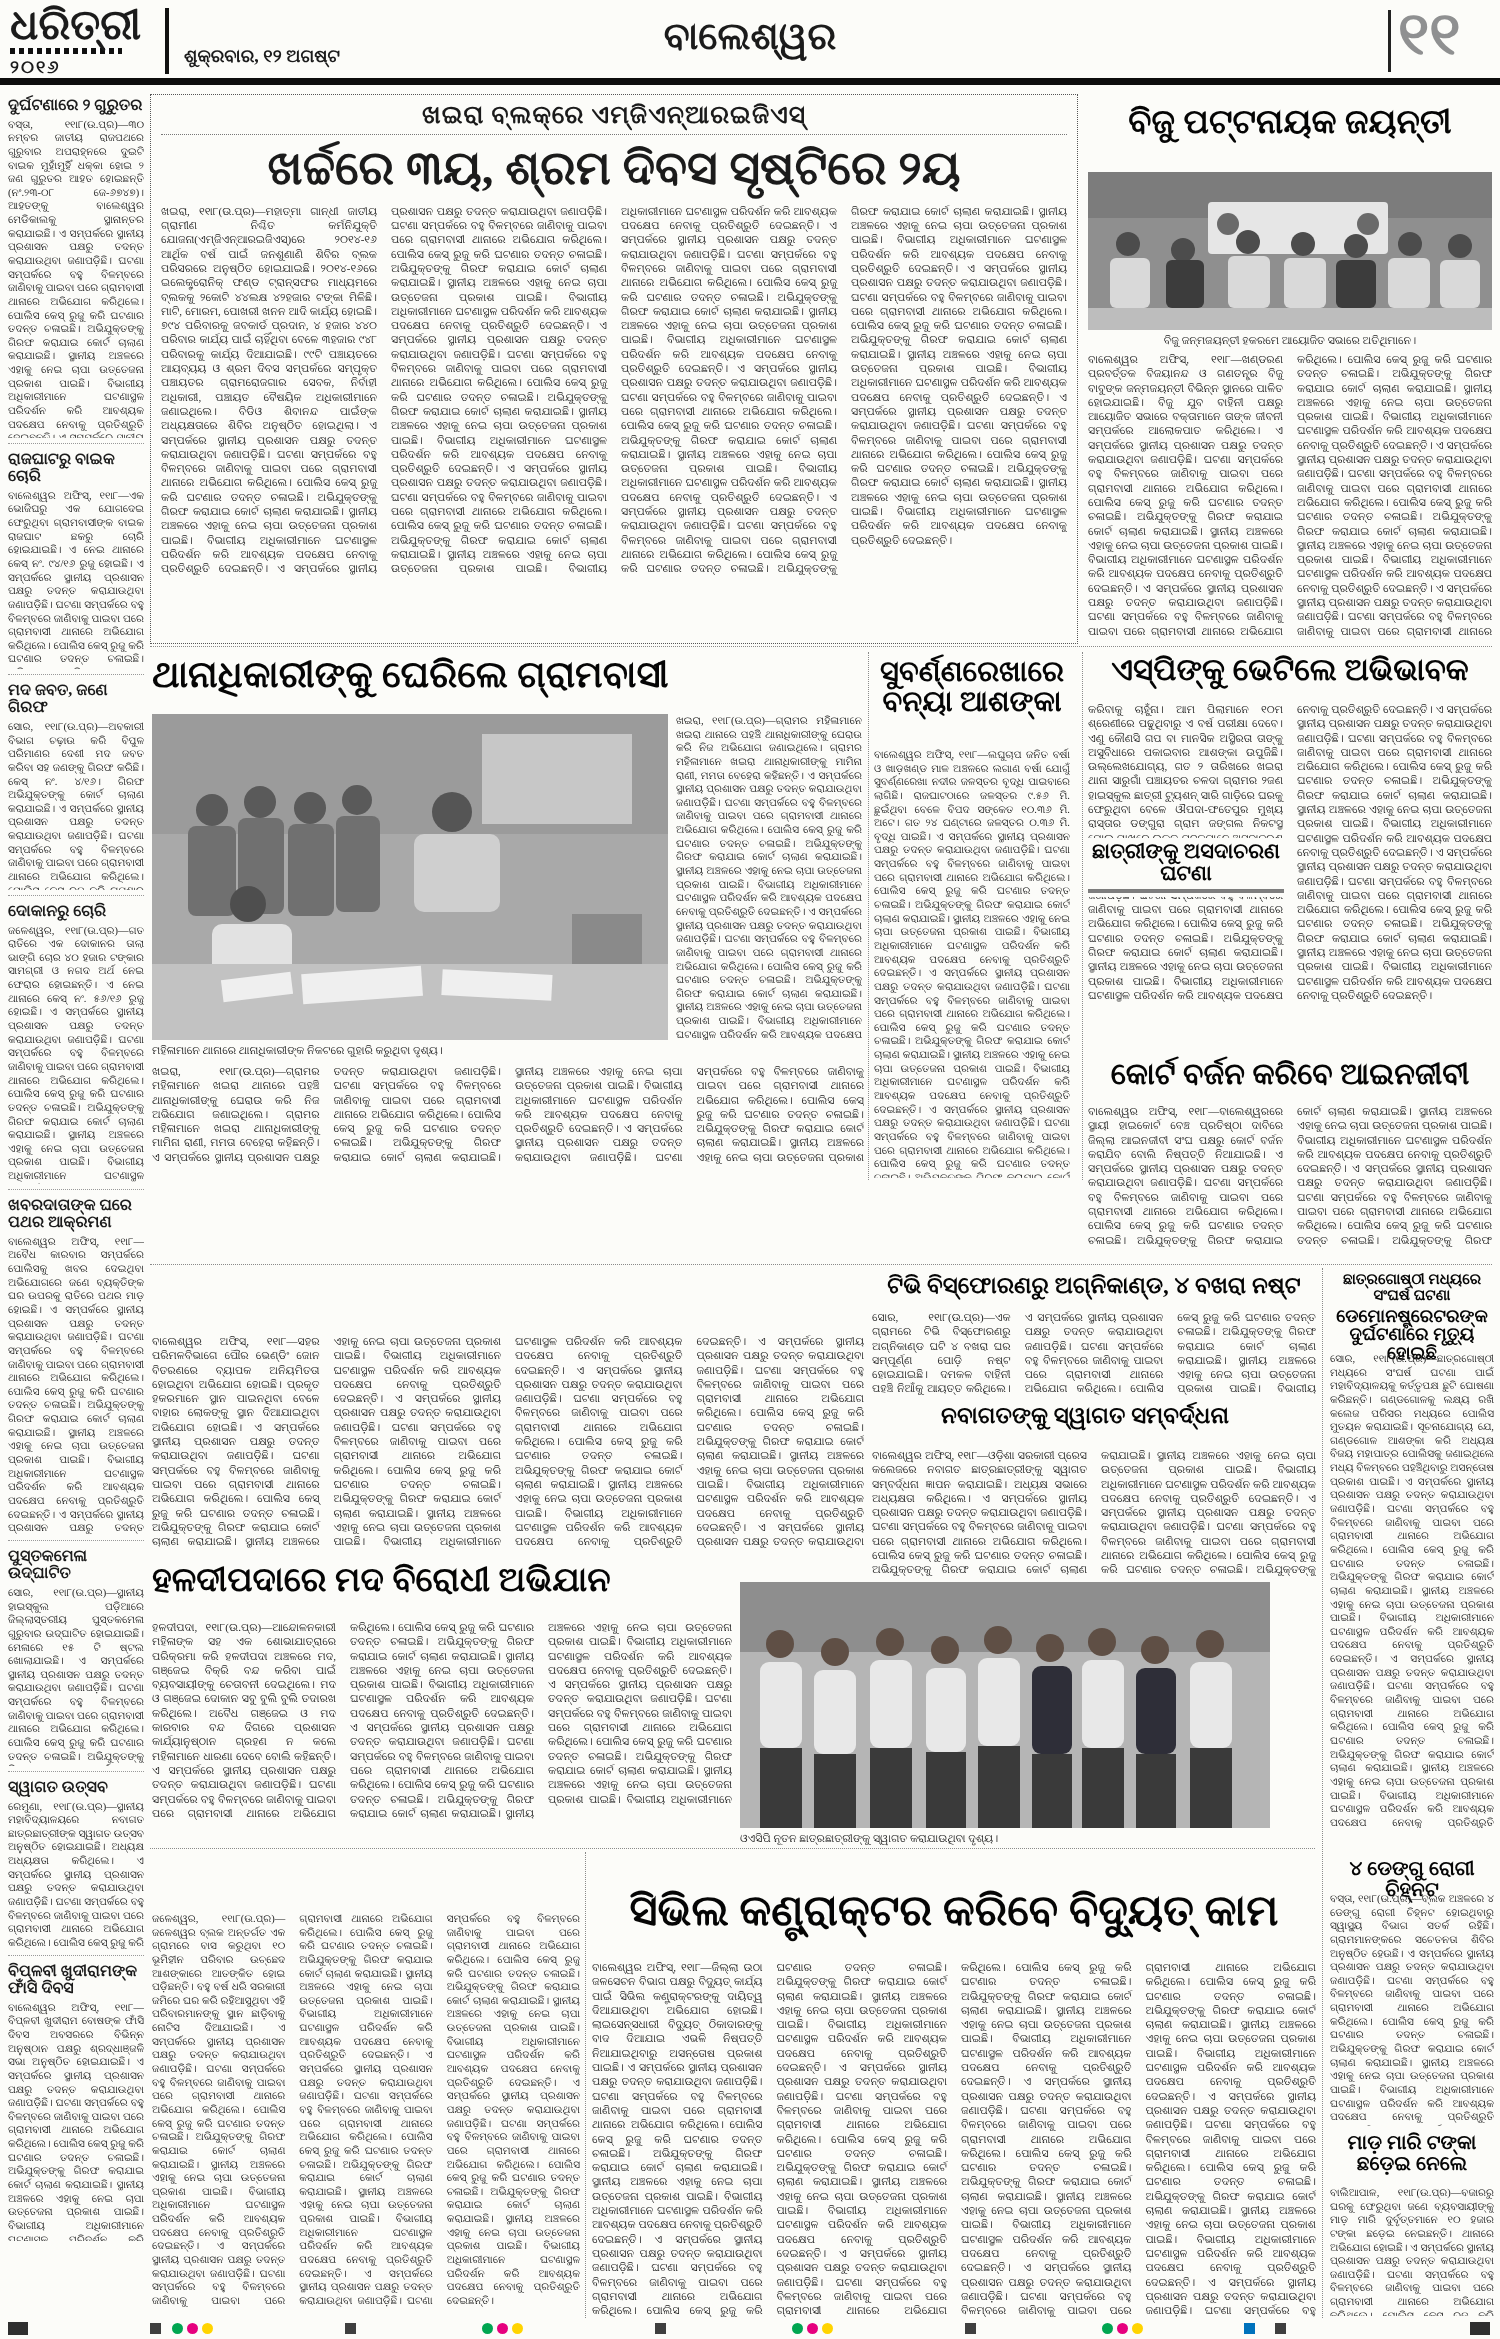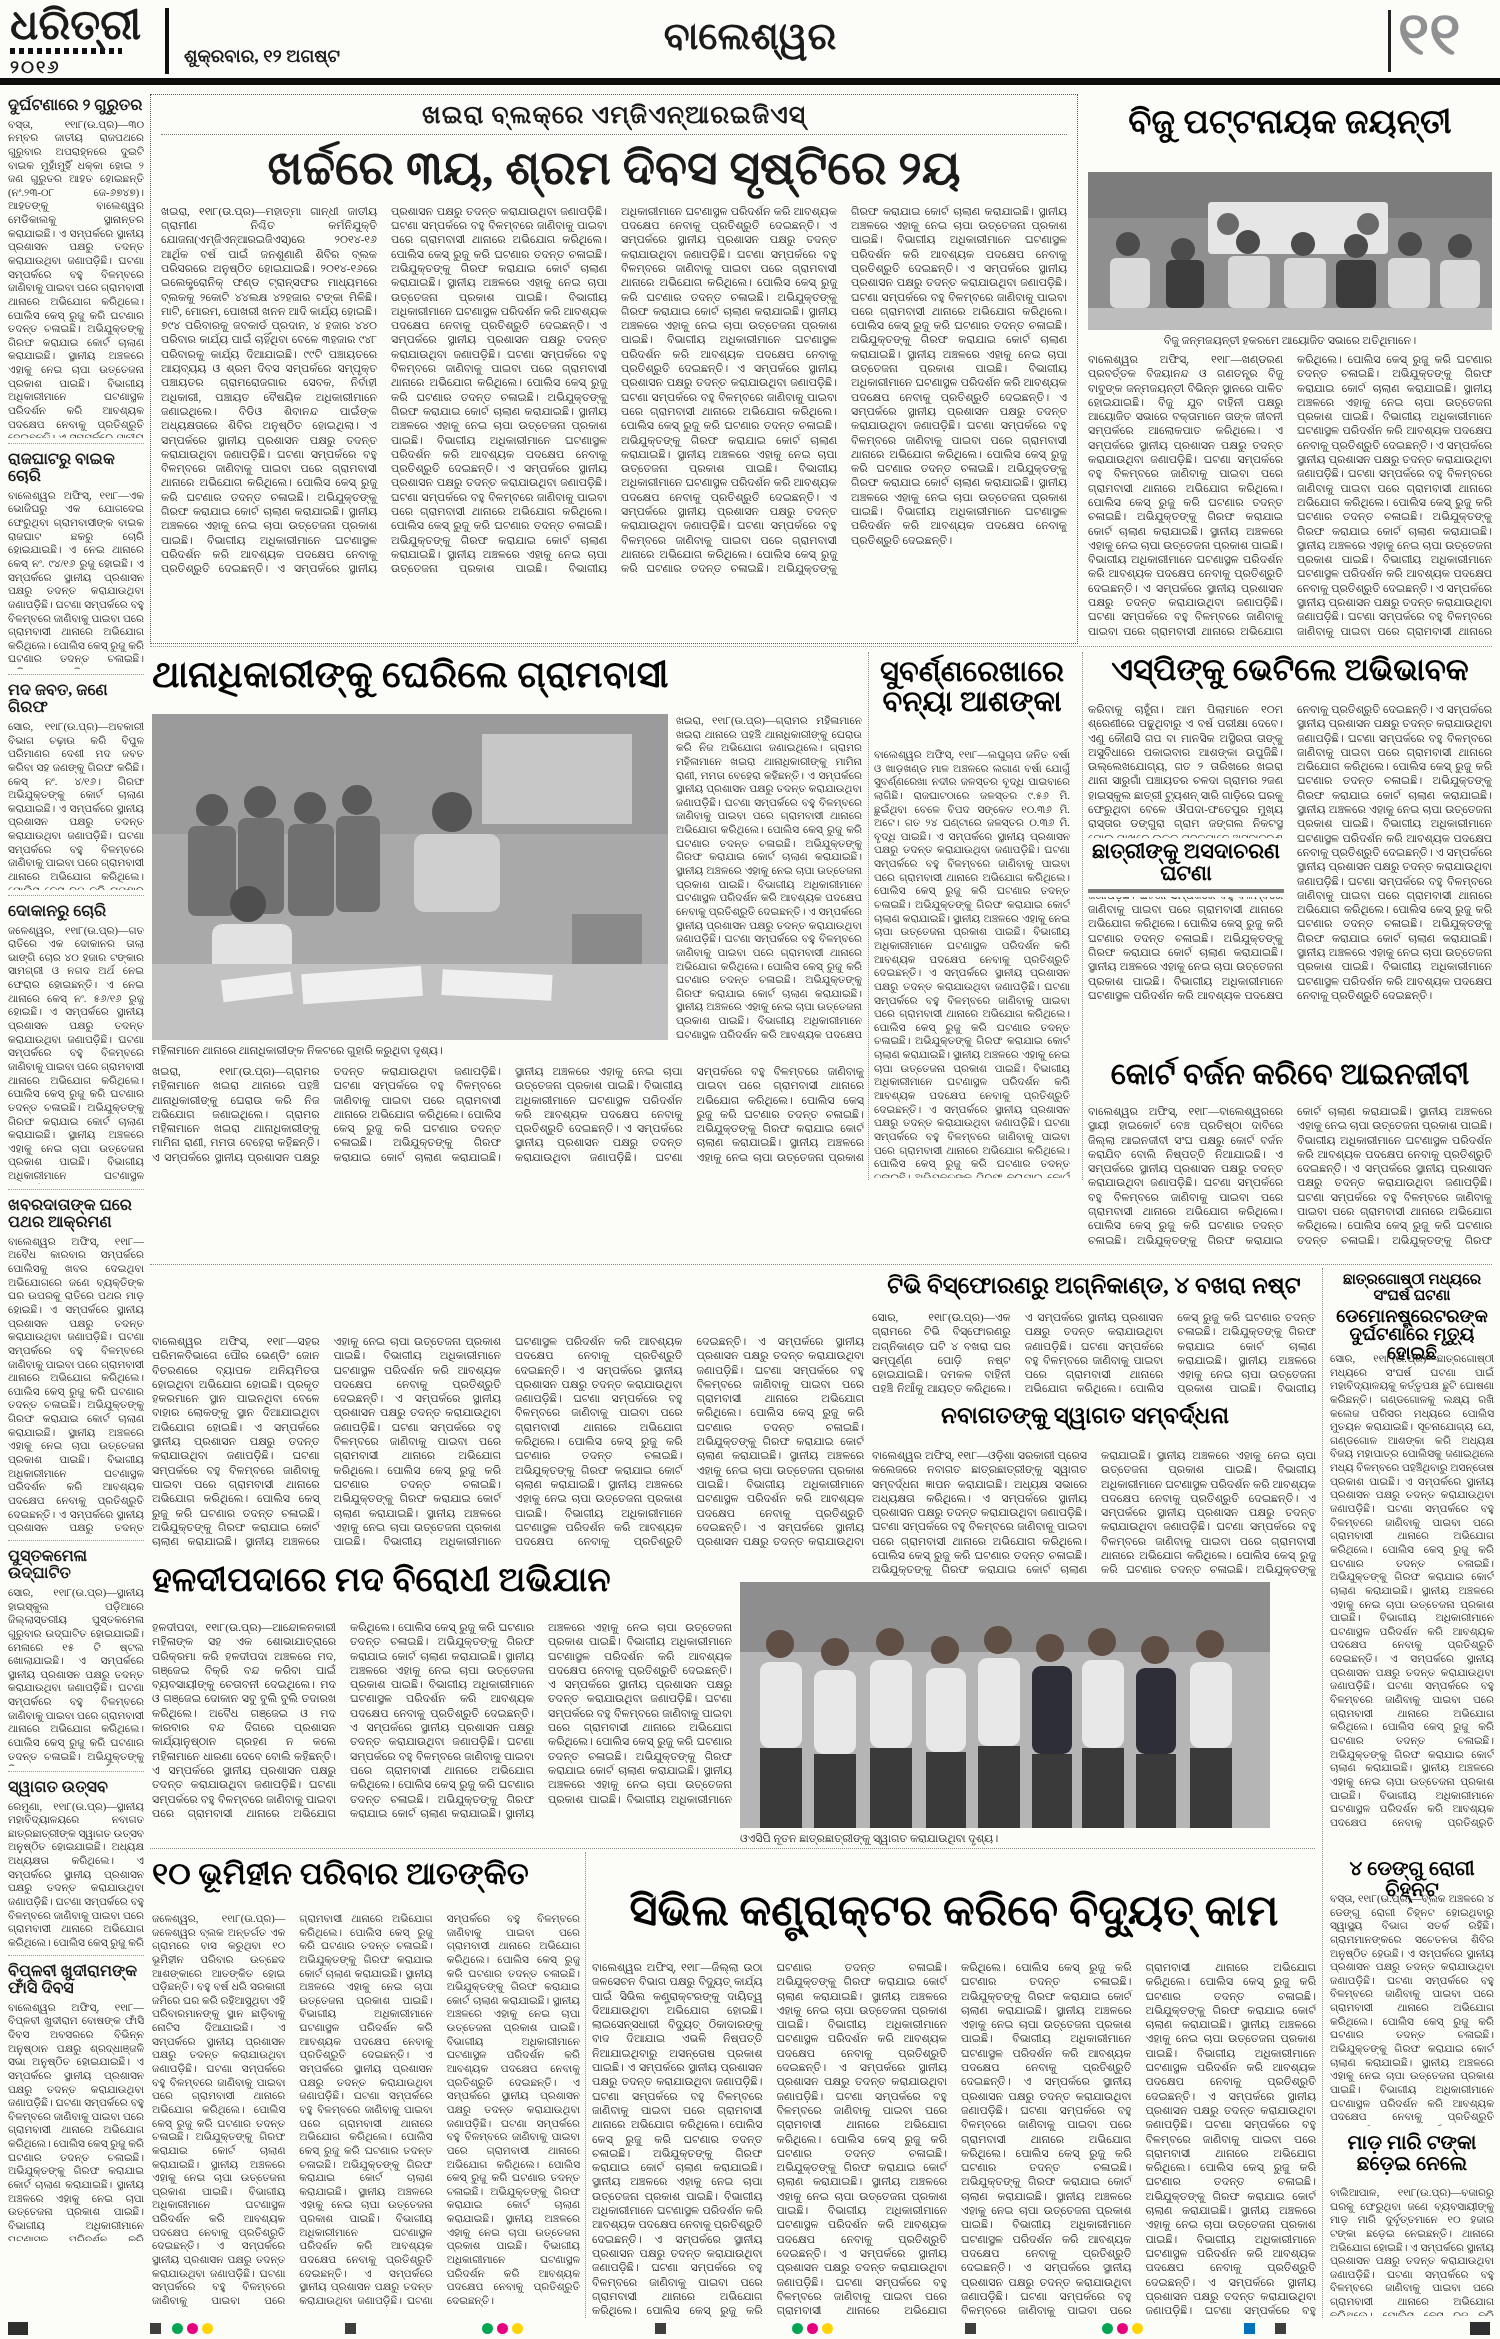--- a/index.html
+++ b/index.html
@@ -256,21 +256,20 @@
           <rect x="396" y="172" width="40" height="74"></rect>
           <rect x="450" y="166" width="42" height="80"></rect>
       </g>
     </svg>
   </div>
   <div class="caption" style="position:absolute;left:740px;top:1832px;width:530px" data-name="students-photo-caption">ଓଏସିପି ନୂତନ ଛାତ୍ରଛାତ୍ରୀଙ୍କୁ ସ୍ୱାଗତ କରାଯାଉଥିବା ଦୃଶ୍ୟ।</div>
 
   <div class="hdot" style="left:150px;top:1848px;width:1165px" data-name="section-rule"></div>
   <div class="vdot" style="left:585px;top:1852px;height:466px" data-name="column-rule"></div>
 
-  <div class="hl" style="position:absolute;left:152px;top:1858px;width:436px;font-size:31px" data-name="bhumihin-headline">୧୦ ଭୂମିହୀନ ପରିବାର ଆତଙ୍କିତ</div>
   <div class="body cols3" style="position:absolute;left:152px;top:1912px;width:428px;height:406px;font-size:10.5px" data-name="bhumihin-body">ଜଳେଶ୍ୱର, ୧୧ା୮(ଉ.ପ୍ର)—ଜଳେଶ୍ୱର ବ୍ଲକ ଅନ୍ତର୍ଗତ ଏକ ଗ୍ରାମରେ ବାସ କରୁଥିବା ୧୦ ଭୂମିହୀନ ପରିବାର ଉଚ୍ଛେଦ ଆଶଙ୍କାରେ ଆତଙ୍କିତ ହୋଇ ପଡ଼ିଛନ୍ତି। ବହୁ ବର୍ଷ ଧରି ସରକାରୀ ଜମିରେ ଘର କରି ରହିଆସୁଥିବା ଏହି ପରିବାରମାନଙ୍କୁ ସ୍ଥାନ ଛାଡ଼ିବାକୁ ନୋଟିସ ଦିଆଯାଇଛି। ଏ ସମ୍ପର୍କରେ ସ୍ଥାନୀୟ ପ୍ରଶାସନ ପକ୍ଷରୁ ତଦନ୍ତ କରାଯାଉଥିବା ଜଣାପଡ଼ିଛି। ଘଟଣା ସମ୍ପର୍କରେ ବହୁ ବିଳମ୍ବରେ ଜାଣିବାକୁ ପାଇବା ପରେ ଗ୍ରାମବାସୀ ଥାନାରେ ଅଭିଯୋଗ କରିଥିଲେ। ପୋଲିସ କେସ୍ ରୁଜୁ କରି ଘଟଣାର ତଦନ୍ତ ଚଳାଇଛି। ଅଭିଯୁକ୍ତଙ୍କୁ ଗିରଫ କରାଯାଇ କୋର୍ଟ ଚାଲାଣ କରାଯାଇଛି। ସ୍ଥାନୀୟ ଅଞ୍ଚଳରେ ଏହାକୁ ନେଇ ଚାପା ଉତ୍ତେଜନା ପ୍ରକାଶ ପାଇଛି। ବିଭାଗୀୟ ଅଧିକାରୀମାନେ ଘଟଣାସ୍ଥଳ ପରିଦର୍ଶନ କରି ଆବଶ୍ୟକ ପଦକ୍ଷେପ ନେବାକୁ ପ୍ରତିଶ୍ରୁତି ଦେଇଛନ୍ତି। ଏ ସମ୍ପର୍କରେ ସ୍ଥାନୀୟ ପ୍ରଶାସନ ପକ୍ଷରୁ ତଦନ୍ତ କରାଯାଉଥିବା ଜଣାପଡ଼ିଛି। ଘଟଣା ସମ୍ପର୍କରେ ବହୁ ବିଳମ୍ବରେ ଜାଣିବାକୁ ପାଇବା ପରେ ଗ୍ରାମବାସୀ ଥାନାରେ ଅଭିଯୋଗ କରିଥିଲେ। ପୋଲିସ କେସ୍ ରୁଜୁ କରି ଘଟଣାର ତଦନ୍ତ ଚଳାଇଛି। ଅଭିଯୁକ୍ତଙ୍କୁ ଗିରଫ କରାଯାଇ କୋର୍ଟ ଚାଲାଣ କରାଯାଇଛି। ସ୍ଥାନୀୟ ଅଞ୍ଚଳରେ ଏହାକୁ ନେଇ ଚାପା ଉତ୍ତେଜନା ପ୍ରକାଶ ପାଇଛି। ବିଭାଗୀୟ ଅଧିକାରୀମାନେ ଘଟଣାସ୍ଥଳ ପରିଦର୍ଶନ କରି ଆବଶ୍ୟକ ପଦକ୍ଷେପ ନେବାକୁ ପ୍ରତିଶ୍ରୁତି ଦେଇଛନ୍ତି। ଏ ସମ୍ପର୍କରେ ସ୍ଥାନୀୟ ପ୍ରଶାସନ ପକ୍ଷରୁ ତଦନ୍ତ କରାଯାଉଥିବା ଜଣାପଡ଼ିଛି। ଘଟଣା ସମ୍ପର୍କରେ ବହୁ ବିଳମ୍ବରେ ଜାଣିବାକୁ ପାଇବା ପରେ ଗ୍ରାମବାସୀ ଥାନାରେ ଅଭିଯୋଗ କରିଥିଲେ। ପୋଲିସ କେସ୍ ରୁଜୁ କରି ଘଟଣାର ତଦନ୍ତ ଚଳାଇଛି। ଅଭିଯୁକ୍ତଙ୍କୁ ଗିରଫ କରାଯାଇ କୋର୍ଟ ଚାଲାଣ କରାଯାଇଛି। ସ୍ଥାନୀୟ ଅଞ୍ଚଳରେ ଏହାକୁ ନେଇ ଚାପା ଉତ୍ତେଜନା ପ୍ରକାଶ ପାଇଛି। ବିଭାଗୀୟ ଅଧିକାରୀମାନେ ଘଟଣାସ୍ଥଳ ପରିଦର୍ଶନ କରି ଆବଶ୍ୟକ ପଦକ୍ଷେପ ନେବାକୁ ପ୍ରତିଶ୍ରୁତି ଦେଇଛନ୍ତି। ଏ ସମ୍ପର୍କରେ ସ୍ଥାନୀୟ ପ୍ରଶାସନ ପକ୍ଷରୁ ତଦନ୍ତ କରାଯାଉଥିବା ଜଣାପଡ଼ିଛି। ଘଟଣା ସମ୍ପର୍କରେ ବହୁ ବିଳମ୍ବରେ ଜାଣିବାକୁ ପାଇବା ପରେ ଗ୍ରାମବାସୀ ଥାନାରେ ଅଭିଯୋଗ କରିଥିଲେ। ପୋଲିସ କେସ୍ ରୁଜୁ କରି ଘଟଣାର ତଦନ୍ତ ଚଳାଇଛି। ଅଭିଯୁକ୍ତଙ୍କୁ ଗିରଫ କରାଯାଇ କୋର୍ଟ ଚାଲାଣ କରାଯାଇଛି। ସ୍ଥାନୀୟ ଅଞ୍ଚଳରେ ଏହାକୁ ନେଇ ଚାପା ଉତ୍ତେଜନା ପ୍ରକାଶ ପାଇଛି। ବିଭାଗୀୟ ଅଧିକାରୀମାନେ ଘଟଣାସ୍ଥଳ ପରିଦର୍ଶନ କରି ଆବଶ୍ୟକ ପଦକ୍ଷେପ ନେବାକୁ ପ୍ରତିଶ୍ରୁତି ଦେଇଛନ୍ତି। ଏ ସମ୍ପର୍କରେ ସ୍ଥାନୀୟ ପ୍ରଶାସନ ପକ୍ଷରୁ ତଦନ୍ତ କରାଯାଉଥିବା ଜଣାପଡ଼ିଛି। ଘଟଣା ସମ୍ପର୍କରେ ବହୁ ବିଳମ୍ବରେ ଜାଣିବାକୁ ପାଇବା ପରେ ଗ୍ରାମବାସୀ ଥାନାରେ ଅଭିଯୋଗ କରିଥିଲେ। ପୋଲିସ କେସ୍ ରୁଜୁ କରି ଘଟଣାର ତଦନ୍ତ ଚଳାଇଛି। ଅଭିଯୁକ୍ତଙ୍କୁ ଗିରଫ କରାଯାଇ କୋର୍ଟ ଚାଲାଣ କରାଯାଇଛି। ସ୍ଥାନୀୟ ଅଞ୍ଚଳରେ ଏହାକୁ ନେଇ ଚାପା ଉତ୍ତେଜନା ପ୍ରକାଶ ପାଇଛି। ବିଭାଗୀୟ ଅଧିକାରୀମାନେ ଘଟଣାସ୍ଥଳ ପରିଦର୍ଶନ କରି ଆବଶ୍ୟକ ପଦକ୍ଷେପ ନେବାକୁ ପ୍ରତିଶ୍ରୁତି ଦେଇଛନ୍ତି।</div>
 
   <div class="hl center" style="position:absolute;left:592px;top:1888px;width:724px;font-size:43px" data-name="civil-headline">ସିଭିଲ କଣ୍ଟ୍ରାକ୍ଟର କରିବେ ବିଦ୍ୟୁତ୍ କାମ</div>
   <div class="body cols4" style="position:absolute;left:592px;top:1960px;width:724px;height:358px" data-name="civil-body">ବାଲେଶ୍ୱର ଅଫିସ୍, ୧୧ା୮—ଜିଲ୍ଲା ଉଠା ଜଳସେଚନ ବିଭାଗ ପକ୍ଷରୁ ବିଦ୍ୟୁତ୍ କାର୍ଯ୍ୟ ପାଇଁ ସିଭିଲ କଣ୍ଟ୍ରାକ୍ଟରଙ୍କୁ ଦାୟିତ୍ୱ ଦିଆଯାଉଥିବା ଅଭିଯୋଗ ହୋଇଛି। ଲାଇସେନ୍ସଧାରୀ ବିଦ୍ୟୁତ୍ ଠିକାଦାରଙ୍କୁ ବାଦ ଦିଆଯାଇ ଏଭଳି ନିଷ୍ପତ୍ତି ନିଆଯାଇଥିବାରୁ ଅସନ୍ତୋଷ ପ୍ରକାଶ ପାଇଛି। ଏ ସମ୍ପର୍କରେ ସ୍ଥାନୀୟ ପ୍ରଶାସନ ପକ୍ଷରୁ ତଦନ୍ତ କରାଯାଉଥିବା ଜଣାପଡ଼ିଛି। ଘଟଣା ସମ୍ପର୍କରେ ବହୁ ବିଳମ୍ବରେ ଜାଣିବାକୁ ପାଇବା ପରେ ଗ୍ରାମବାସୀ ଥାନାରେ ଅଭିଯୋଗ କରିଥିଲେ। ପୋଲିସ କେସ୍ ରୁଜୁ କରି ଘଟଣାର ତଦନ୍ତ ଚଳାଇଛି। ଅଭିଯୁକ୍ତଙ୍କୁ ଗିରଫ କରାଯାଇ କୋର୍ଟ ଚାଲାଣ କରାଯାଇଛି। ସ୍ଥାନୀୟ ଅଞ୍ଚଳରେ ଏହାକୁ ନେଇ ଚାପା ଉତ୍ତେଜନା ପ୍ରକାଶ ପାଇଛି। ବିଭାଗୀୟ ଅଧିକାରୀମାନେ ଘଟଣାସ୍ଥଳ ପରିଦର୍ଶନ କରି ଆବଶ୍ୟକ ପଦକ୍ଷେପ ନେବାକୁ ପ୍ରତିଶ୍ରୁତି ଦେଇଛନ୍ତି। ଏ ସମ୍ପର୍କରେ ସ୍ଥାନୀୟ ପ୍ରଶାସନ ପକ୍ଷରୁ ତଦନ୍ତ କରାଯାଉଥିବା ଜଣାପଡ଼ିଛି। ଘଟଣା ସମ୍ପର୍କରେ ବହୁ ବିଳମ୍ବରେ ଜାଣିବାକୁ ପାଇବା ପରେ ଗ୍ରାମବାସୀ ଥାନାରେ ଅଭିଯୋଗ କରିଥିଲେ। ପୋଲିସ କେସ୍ ରୁଜୁ କରି ଘଟଣାର ତଦନ୍ତ ଚଳାଇଛି। ଅଭିଯୁକ୍ତଙ୍କୁ ଗିରଫ କରାଯାଇ କୋର୍ଟ ଚାଲାଣ କରାଯାଇଛି। ସ୍ଥାନୀୟ ଅଞ୍ଚଳରେ ଏହାକୁ ନେଇ ଚାପା ଉତ୍ତେଜନା ପ୍ରକାଶ ପାଇଛି। ବିଭାଗୀୟ ଅଧିକାରୀମାନେ ଘଟଣାସ୍ଥଳ ପରିଦର୍ଶନ କରି ଆବଶ୍ୟକ ପଦକ୍ଷେପ ନେବାକୁ ପ୍ରତିଶ୍ରୁତି ଦେଇଛନ୍ତି। ଏ ସମ୍ପର୍କରେ ସ୍ଥାନୀୟ ପ୍ରଶାସନ ପକ୍ଷରୁ ତଦନ୍ତ କରାଯାଉଥିବା ଜଣାପଡ଼ିଛି। ଘଟଣା ସମ୍ପର୍କରେ ବହୁ ବିଳମ୍ବରେ ଜାଣିବାକୁ ପାଇବା ପରେ ଗ୍ରାମବାସୀ ଥାନାରେ ଅଭିଯୋଗ କରିଥିଲେ। ପୋଲିସ କେସ୍ ରୁଜୁ କରି ଘଟଣାର ତଦନ୍ତ ଚଳାଇଛି। ଅଭିଯୁକ୍ତଙ୍କୁ ଗିରଫ କରାଯାଇ କୋର୍ଟ ଚାଲାଣ କରାଯାଇଛି। ସ୍ଥାନୀୟ ଅଞ୍ଚଳରେ ଏହାକୁ ନେଇ ଚାପା ଉତ୍ତେଜନା ପ୍ରକାଶ ପାଇଛି। ବିଭାଗୀୟ ଅଧିକାରୀମାନେ ଘଟଣାସ୍ଥଳ ପରିଦର୍ଶନ କରି ଆବଶ୍ୟକ ପଦକ୍ଷେପ ନେବାକୁ ପ୍ରତିଶ୍ରୁତି ଦେଇଛନ୍ତି। ଏ ସମ୍ପର୍କରେ ସ୍ଥାନୀୟ ପ୍ରଶାସନ ପକ୍ଷରୁ ତଦନ୍ତ କରାଯାଉଥିବା ଜଣାପଡ଼ିଛି। ଘଟଣା ସମ୍ପର୍କରେ ବହୁ ବିଳମ୍ବରେ ଜାଣିବାକୁ ପାଇବା ପରେ ଗ୍ରାମବାସୀ ଥାନାରେ ଅଭିଯୋଗ କରିଥିଲେ। ପୋଲିସ କେସ୍ ରୁଜୁ କରି ଘଟଣାର ତଦନ୍ତ ଚଳାଇଛି। ଅଭିଯୁକ୍ତଙ୍କୁ ଗିରଫ କରାଯାଇ କୋର୍ଟ ଚାଲାଣ କରାଯାଇଛି। ସ୍ଥାନୀୟ ଅଞ୍ଚଳରେ ଏହାକୁ ନେଇ ଚାପା ଉତ୍ତେଜନା ପ୍ରକାଶ ପାଇଛି। ବିଭାଗୀୟ ଅଧିକାରୀମାନେ ଘଟଣାସ୍ଥଳ ପରିଦର୍ଶନ କରି ଆବଶ୍ୟକ ପଦକ୍ଷେପ ନେବାକୁ ପ୍ରତିଶ୍ରୁତି ଦେଇଛନ୍ତି। ଏ ସମ୍ପର୍କରେ ସ୍ଥାନୀୟ ପ୍ରଶାସନ ପକ୍ଷରୁ ତଦନ୍ତ କରାଯାଉଥିବା ଜଣାପଡ଼ିଛି। ଘଟଣା ସମ୍ପର୍କରେ ବହୁ ବିଳମ୍ବରେ ଜାଣିବାକୁ ପାଇବା ପରେ ଗ୍ରାମବାସୀ ଥାନାରେ ଅଭିଯୋଗ କରିଥିଲେ। ପୋଲିସ କେସ୍ ରୁଜୁ କରି ଘଟଣାର ତଦନ୍ତ ଚଳାଇଛି। ଅଭିଯୁକ୍ତଙ୍କୁ ଗିରଫ କରାଯାଇ କୋର୍ଟ ଚାଲାଣ କରାଯାଇଛି। ସ୍ଥାନୀୟ ଅଞ୍ଚଳରେ ଏହାକୁ ନେଇ ଚାପା ଉତ୍ତେଜନା ପ୍ରକାଶ ପାଇଛି। ବିଭାଗୀୟ ଅଧିକାରୀମାନେ ଘଟଣାସ୍ଥଳ ପରିଦର୍ଶନ କରି ଆବଶ୍ୟକ ପଦକ୍ଷେପ ନେବାକୁ ପ୍ରତିଶ୍ରୁତି ଦେଇଛନ୍ତି। ଏ ସମ୍ପର୍କରେ ସ୍ଥାନୀୟ ପ୍ରଶାସନ ପକ୍ଷରୁ ତଦନ୍ତ କରାଯାଉଥିବା ଜଣାପଡ଼ିଛି। ଘଟଣା ସମ୍ପର୍କରେ ବହୁ ବିଳମ୍ବରେ ଜାଣିବାକୁ ପାଇବା ପରେ ଗ୍ରାମବାସୀ ଥାନାରେ ଅଭିଯୋଗ କରିଥିଲେ। ପୋଲିସ କେସ୍ ରୁଜୁ କରି ଘଟଣାର ତଦନ୍ତ ଚଳାଇଛି। ଅଭିଯୁକ୍ତଙ୍କୁ ଗିରଫ କରାଯାଇ କୋର୍ଟ ଚାଲାଣ କରାଯାଇଛି। ସ୍ଥାନୀୟ ଅଞ୍ଚଳରେ ଏହାକୁ ନେଇ ଚାପା ଉତ୍ତେଜନା ପ୍ରକାଶ ପାଇଛି। ବିଭାଗୀୟ ଅଧିକାରୀମାନେ ଘଟଣାସ୍ଥଳ ପରିଦର୍ଶନ କରି ଆବଶ୍ୟକ ପଦକ୍ଷେପ ନେବାକୁ ପ୍ରତିଶ୍ରୁତି ଦେଇଛନ୍ତି। ଏ ସମ୍ପର୍କରେ ସ୍ଥାନୀୟ ପ୍ରଶାସନ ପକ୍ଷରୁ ତଦନ୍ତ କରାଯାଉଥିବା ଜଣାପଡ଼ିଛି। ଘଟଣା ସମ୍ପର୍କରେ ବହୁ ବିଳମ୍ବରେ ଜାଣିବାକୁ ପାଇବା ପରେ ଗ୍ରାମବାସୀ ଥାନାରେ ଅଭିଯୋଗ କରିଥିଲେ। ପୋଲିସ କେସ୍ ରୁଜୁ କରି ଘଟଣାର ତଦନ୍ତ ଚଳାଇଛି। ଅଭିଯୁକ୍ତଙ୍କୁ ଗିରଫ କରାଯାଇ କୋର୍ଟ ଚାଲାଣ କରାଯାଇଛି। ସ୍ଥାନୀୟ ଅଞ୍ଚଳରେ ଏହାକୁ ନେଇ ଚାପା ଉତ୍ତେଜନା ପ୍ରକାଶ ପାଇଛି। ବିଭାଗୀୟ ଅଧିକାରୀମାନେ ଘଟଣାସ୍ଥଳ ପରିଦର୍ଶନ କରି ଆବଶ୍ୟକ ପଦକ୍ଷେପ ନେବାକୁ ପ୍ରତିଶ୍ରୁତି ଦେଇଛନ୍ତି। ଏ ସମ୍ପର୍କରେ ସ୍ଥାନୀୟ ପ୍ରଶାସନ ପକ୍ଷରୁ ତଦନ୍ତ କରାଯାଉଥିବା ଜଣାପଡ଼ିଛି। ଘଟଣା ସମ୍ପର୍କରେ ବହୁ ବିଳମ୍ବରେ ଜାଣିବାକୁ ପାଇବା ପରେ ଗ୍ରାମବାସୀ ଥାନାରେ ଅଭିଯୋଗ କରିଥିଲେ। ପୋଲିସ କେସ୍ ରୁଜୁ କରି ଘଟଣାର ତଦନ୍ତ ଚଳାଇଛି। ଅଭିଯୁକ୍ତଙ୍କୁ ଗିରଫ କରାଯାଇ କୋର୍ଟ ଚାଲାଣ କରାଯାଇଛି। ସ୍ଥାନୀୟ ଅଞ୍ଚଳରେ ଏହାକୁ ନେଇ ଚାପା ଉତ୍ତେଜନା ପ୍ରକାଶ ପାଇଛି। ବିଭାଗୀୟ ଅଧିକାରୀମାନେ ଘଟଣାସ୍ଥଳ ପରିଦର୍ଶନ କରି ଆବଶ୍ୟକ ପଦକ୍ଷେପ ନେବାକୁ ପ୍ରତିଶ୍ରୁତି ଦେଇଛନ୍ତି।</div>
 
   <div class="hl center" style="position:absolute;left:1330px;top:1858px;width:164px;font-size:20px" data-name="dengue-headline">୪ ଡେଙ୍ଗୁ ରୋଗୀ ଚିହ୍ନଟ</div>
   <div class="body" style="position:absolute;left:1330px;top:1892px;width:164px;height:234px;font-size:10.5px" data-name="dengue-body">ବସ୍ତା, ୧୧ା୮(ଉ.ପ୍ର)—ବ୍ଲକ ଅଞ୍ଚଳରେ ୪ ଡେଙ୍ଗୁ ରୋଗୀ ଚିହ୍ନଟ ହୋଇଥିବାରୁ ସ୍ୱାସ୍ଥ୍ୟ ବିଭାଗ ସତର୍କ ରହିଛି। ଗ୍ରାମମାନଙ୍କରେ ସଚେତନତା ଶିବିର ଅନୁଷ୍ଠିତ ହେଉଛି। ଏ ସମ୍ପର୍କରେ ସ୍ଥାନୀୟ ପ୍ରଶାସନ ପକ୍ଷରୁ ତଦନ୍ତ କରାଯାଉଥିବା ଜଣାପଡ଼ିଛି। ଘଟଣା ସମ୍ପର୍କରେ ବହୁ ବିଳମ୍ବରେ ଜାଣିବାକୁ ପାଇବା ପରେ ଗ୍ରାମବାସୀ ଥାନାରେ ଅଭିଯୋଗ କରିଥିଲେ। ପୋଲିସ କେସ୍ ରୁଜୁ କରି ଘଟଣାର ତଦନ୍ତ ଚଳାଇଛି। ଅଭିଯୁକ୍ତଙ୍କୁ ଗିରଫ କରାଯାଇ କୋର୍ଟ ଚାଲାଣ କରାଯାଇଛି। ସ୍ଥାନୀୟ ଅଞ୍ଚଳରେ ଏହାକୁ ନେଇ ଚାପା ଉତ୍ତେଜନା ପ୍ରକାଶ ପାଇଛି। ବିଭାଗୀୟ ଅଧିକାରୀମାନେ ଘଟଣାସ୍ଥଳ ପରିଦର୍ଶନ କରି ଆବଶ୍ୟକ ପଦକ୍ଷେପ ନେବାକୁ ପ୍ରତିଶ୍ରୁତି ଦେଇଛନ୍ତି। ଏ ସମ୍ପର୍କରେ ସ୍ଥାନୀୟ ପ୍ରଶାସନ ପକ୍ଷରୁ ତଦନ୍ତ କରାଯାଉଥିବା ଜଣାପଡ଼ିଛି। ଘଟଣା ସମ୍ପର୍କରେ ବହୁ ବିଳମ୍ବରେ ଜାଣିବାକୁ ପାଇବା ପରେ ଗ୍ରାମବାସୀ ଥାନାରେ ଅଭିଯୋଗ କରିଥିଲେ। ପୋଲିସ କେସ୍ ରୁଜୁ କରି ଘଟଣାର ତଦନ୍ତ ଚଳାଇଛି। ଅଭିଯୁକ୍ତଙ୍କୁ ଗିରଫ କରାଯାଇ କୋର୍ଟ ଚାଲାଣ କରାଯାଇଛି। ସ୍ଥାନୀୟ ଅଞ୍ଚଳରେ ଏହାକୁ ନେଇ ଚାପା ଉତ୍ତେଜନା ପ୍ରକାଶ ପାଇଛି। ବିଭାଗୀୟ ଅଧିକାରୀମାନେ ଘଟଣାସ୍ଥଳ ପରିଦର୍ଶନ କରି ଆବଶ୍ୟକ ପଦକ୍ଷେପ ନେବାକୁ ପ୍ରତିଶ୍ରୁତି ଦେଇଛନ୍ତି।</div>
   <div style="position:absolute;left:1330px;top:2132px;width:164px" data-name="loot-headline">
     <div class="hl center" style="font-size:20px" data-name="loot-headline-line1">ମାଡ଼ ମାରି ଟଙ୍କା</div>
     <div class="hl center" style="font-size:20px" data-name="loot-headline-line2">ଛଡ଼େଇ ନେଲେ</div>

